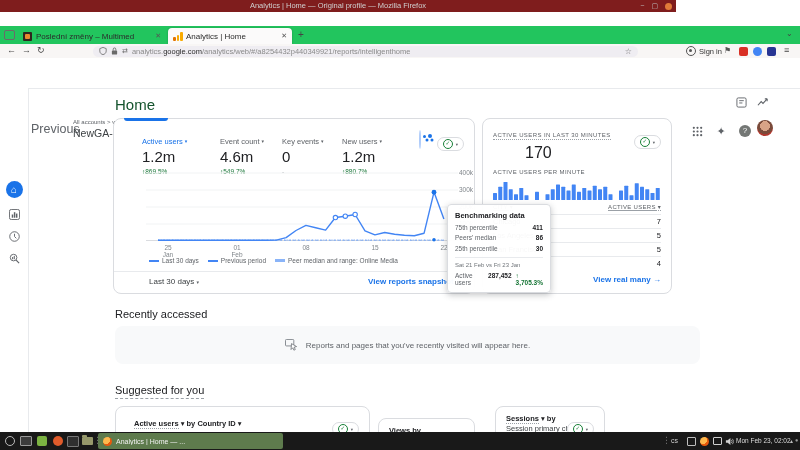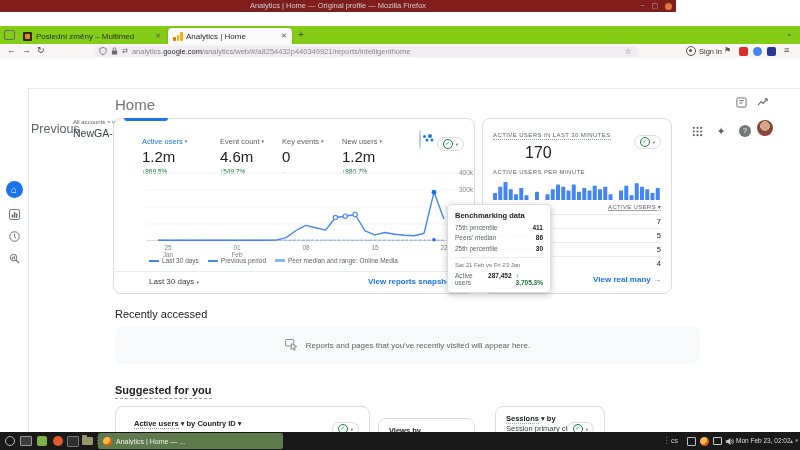--- a/index.html
+++ b/index.html
@@ -5,21 +5,21 @@
   html,body{margin:0;padding:0;background:#555;}
   .screen{position:relative;width:800px;height:450px;background:#fff;overflow:hidden;
     font-family:"Liberation Sans","DejaVu Sans",sans-serif;-webkit-font-smoothing:antialiased;}
   .abs{position:absolute;}
   
   .titlebar{left:0;top:0;width:676px;height:12px;background:#7f1d1d;color:#cfcfcf;font-size:7.5px;line-height:12px;text-align:center;}
   .win-controls{right:4px;top:0;height:12px;display:flex;gap:7px;align-items:center;color:#bdbdbd;font-size:7px;}
   .close-dot{width:7px;height:7px;border-radius:50%;background:#e07b39;display:inline-block;}
   .menubar{left:0;top:12px;width:800px;height:14px;background:#f1efee;border-bottom:1px solid #dcd9d7;display:flex;align-items:center;padding-left:5px;box-sizing:border-box;gap:11px;}
   .menu-item{font-size:8.5px;color:#3a3a3a;}
-  .tabbar{left:0;top:26px;width:800px;height:18px;background:#84cc16;}
+  .tabbar{left:0;top:26px;width:800px;height:18px;background:#22c55e;}
   .tab{position:absolute;top:2px;height:16px;border-radius:4px 4px 0 0;display:flex;align-items:center;padding:0 5px;box-sizing:border-box;font-size:8px;color:#2b2b2b;}
   .tab.inactive{left:18px;width:148px;}
   .tab.active{left:168px;width:124px;background:#fbfafa;box-shadow:0 0 2px rgba(0,0,0,.25);}
   .tab-label{flex:1;white-space:nowrap;overflow:hidden;text-overflow:ellipsis;margin:0 4px;}
   .tab-close{font-size:7px;color:#555;}
   .favicon-wiki{width:9px;height:9px;background:#30251f;border-radius:1px;position:relative;flex:0 0 auto;}
   .favicon-wiki::after{content:"";position:absolute;left:2px;top:2px;width:5px;height:5px;background:#e8882f;border-radius:1px;}
   .ga-mini{width:9px;height:9px;position:relative;flex:0 0 auto;}
   .ga-mini i{position:absolute;bottom:0;background:#f9ab00;border-radius:1px;}
   .ga-mini i:nth-child(1){left:0;width:2.5px;height:4px;background:#e37400;}
@@ -48,21 +48,21 @@
   .searchbar input{border:none;outline:none;background:transparent;font-size:8.5px;color:#3c4043;width:100%;font-family:inherit;}
   .searchbar input::placeholder{color:#5f6368;}
   .hdr-ic{top:66px;width:14px;height:14px;display:flex;align-items:center;justify-content:center;color:#5f6368;}
   .help-circ{width:12px;height:12px;border-radius:50%;background:#747775;color:#fff;font-size:8px;line-height:12px;text-align:center;}
   .avatar{left:757px;top:62px;width:16px;height:16px;border-radius:50%;background:radial-gradient(circle at 50% 38%,#d8a387 0 38%,#7a4a3a 39% 62%,#b0372e 63%);}
   
   .sidebar{left:0;top:88px;width:28px;height:344px;background:#fff;border-right:1px solid #e8eaed;}
   .side-ic{left:5px;width:18px;height:18px;display:flex;align-items:center;justify-content:center;}
   .home-circ{width:17px;height:17px;border-radius:50%;background:#1a73e8;color:#fff;font-size:10px;line-height:17px;text-align:center;}
   
-  .page-title{left:115px;top:96px;font-size:15px;color:#737373;}
+  .page-title{left:115px;top:96px;font-size:15px;color:#14532d;}
   .card{background:#fff;border:1px solid #dadce0;border-radius:8px;box-sizing:border-box;}
   .ov-card{left:113px;top:118px;width:362px;height:176px;}
   .tab-indicator{left:10px;top:-1px;width:44px;height:3px;background:#1a73e8;border-radius:0 0 3px 3px;}
   .metric .m-label{font-size:7.5px;color:#5f6368;white-space:nowrap;}
   .metric.active .m-label{color:#1a73e8;}
   .metric .m-caret{font-size:5px;vertical-align:1px;margin-left:2px;}
   .metric .m-value{font-size:15px;color:#202124;margin-top:2px;}
   .metric .m-delta{font-size:6.5px;color:#137333;margin-top:3px;}
   .metric .m-delta.neutral{color:#80868b;}
   .pill{display:inline-flex;align-items:center;gap:3px;width:27px;height:14px;border:1px solid #dadce0;border-radius:8px;background:#fff;justify-content:center;box-sizing:border-box;}
@@ -99,21 +99,21 @@
   .tt-row b{color:#202124;}
   .tt-div{border-top:1px solid #e8eaed;margin-top:5px;}
   .tt-date{font-size:6px;color:#70757a;margin-top:4px;}
   .tt-metric{display:flex;gap:4px;font-size:6.5px;color:#5f6368;margin-top:4px;align-items:baseline;}
   .tt-metric b{color:#202124;}
   .tt-metric .green{color:#137333;font-weight:bold;}
   
   .sect-h{font-size:11px;color:#202124;}
   .empty-box{left:115px;top:326px;width:585px;height:38px;background:#f8f9fa;border-radius:8px;display:flex;align-items:center;justify-content:center;gap:8px;}
   .empty-text{font-size:8px;color:#5f6368;}
-  .dashed-u{border-bottom:1px dashed #9aa0a6;padding-bottom:2px;font-weight:bold;}
+  .dashed-u{border-bottom:1px dashed #9aa0a6;padding-bottom:2px;}
   .sg-card{top:406px;height:40px;}
   .sg-title{font-size:7.5px;color:#202124;font-weight:bold;white-space:nowrap;}
   .sg-title .metric-u{border-bottom:1px dotted #9aa0a6;}
   
   .taskbar{left:0;top:432px;width:800px;height:18px;background:#191919;z-index:50;}
   .tb-ic{top:3px;width:12px;height:12px;display:flex;align-items:center;justify-content:center;}
   .ring{width:10px;height:10px;border:1.5px solid #b9b9b9;border-radius:50%;box-sizing:border-box;}
   .mon{width:10px;height:8px;border:1px solid #9a9a9a;background:#3c3c3c;border-radius:1px;}
   .sq-green{width:10px;height:10px;background:#7cb342;border-radius:2px;}
   .ball-red{width:10px;height:10px;background:#e05b2b;border-radius:50%;}

